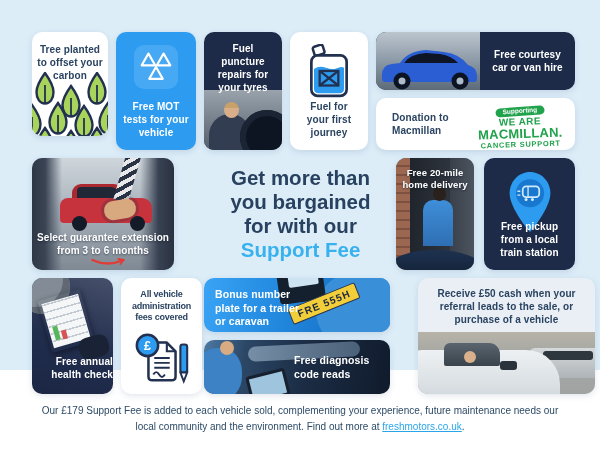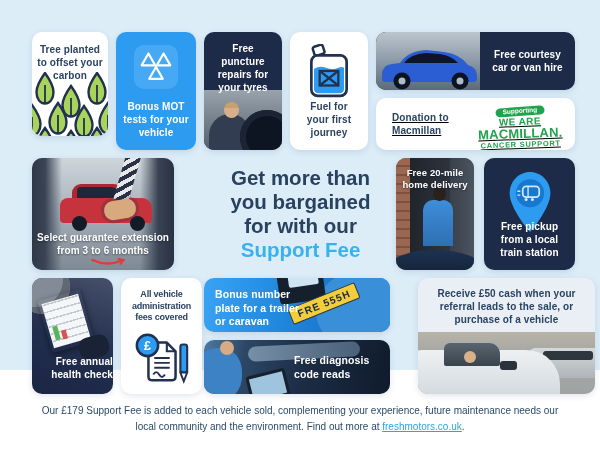--- a/index.html
+++ b/index.html
@@ -38,21 +38,21 @@
   .fuel-icon{margin-top:12px;}
   .t-fuel .lbl{position:absolute;left:0;right:0;bottom:11px;padding:0 8px;}
 
   .t-courtesy{left:376px;top:32px;width:199px;height:58px;background:#1d2b49;display:flex;}
   .co-photo{position:relative;width:104px;height:100%;flex:none;
             background:linear-gradient(180deg,#bcc5ce 0%,#8795a3 55%,#5d6b79 100%);}
   .co-photo svg{position:absolute;left:0;bottom:-3px;}
   .co-text{flex:1;display:flex;align-items:center;justify-content:center;text-align:center;padding:0 6px;}
 
   .t-macmillan{left:376px;top:98px;width:199px;height:52px;background:#fff;
-               display:flex;align-items:center;text-decoration:underline;}
+               display:flex;align-items:center;}
   .mac-label{width:78px;padding-left:16px;}
   .mac-logo{width:100px;text-align:center;color:#21a24c;transform:rotate(-2deg);line-height:1.05;}
   .mac-pill{display:inline-block;background:#21a24c;color:#fff;font-size:6.5px;font-weight:bold;
             padding:1px 7px;border-radius:7px;transform:rotate(-2deg);margin-bottom:1px;}
   .mac-l1{font-size:10px;font-weight:bold;letter-spacing:.4px;}
   .mac-l2{font-size:13px;font-weight:bold;letter-spacing:.2px;}
   .mac-l3{font-size:7.5px;font-weight:bold;letter-spacing:.7px;}
 
   
   .t-guarantee{left:32px;top:158px;width:142px;height:112px;
@@ -192,25 +192,25 @@
   <div class="tile t-mot">
     <div class="mot-iconbox">
       <svg width="34" height="32" viewBox="0 0 40 38">
         <g fill="none" stroke="#ffffff" stroke-width="2.6" stroke-linejoin="round">
           <path d="M11 3 L19 17 L3 17 Z"></path>
           <path d="M29 3 L37 17 L21 17 Z"></path>
           <path d="M20 19 L28 33 L12 33 Z"></path>
         </g>
       </svg>
     </div>
-    <div class="lbl white-text">Bonus MOT tests for your vehicle</div>
+    <div class="lbl white-text">Free MOT tests for your vehicle</div>
   </div>
 
   <div class="tile t-puncture">
-    <div class="lbl white-text">Free puncture repairs for your tyres</div>
+    <div class="lbl white-text">Fuel puncture repairs for your tyres</div>
     <div class="pu-photo">
       <div class="pu-person"></div>
       <div class="pu-head"></div>
       <div class="pu-tyre"></div>
     </div>
   </div>
 
   <div class="tile t-fuel">
     <svg class="fuel-icon" width="46" height="56" viewBox="0 0 44 54">
       <rect x="7" y="1.5" width="10" height="9" rx="2" transform="rotate(-18 12 6)" fill="#fff" stroke="#223150" stroke-width="2.4"></rect>

